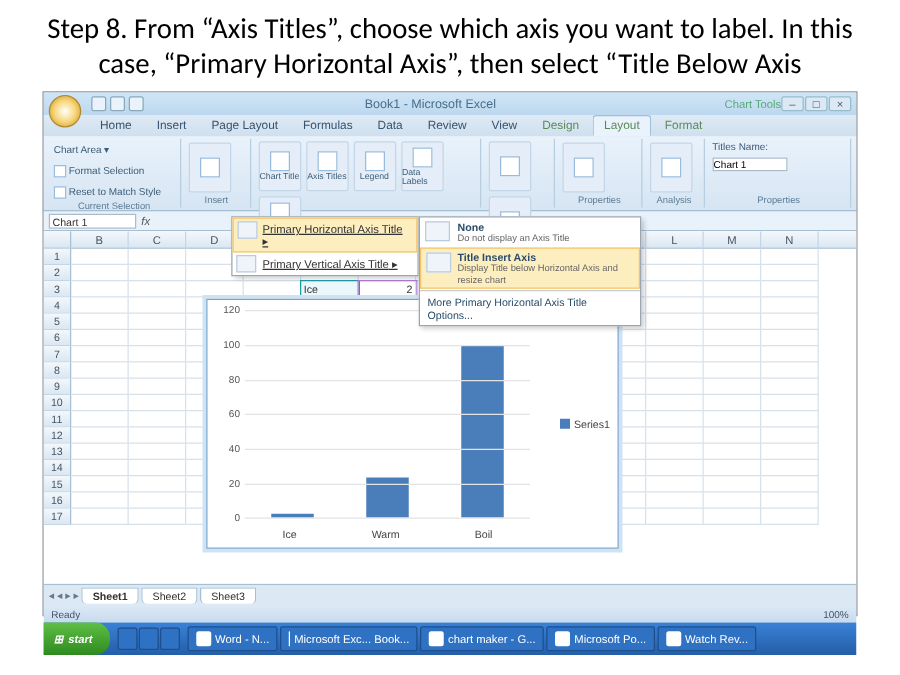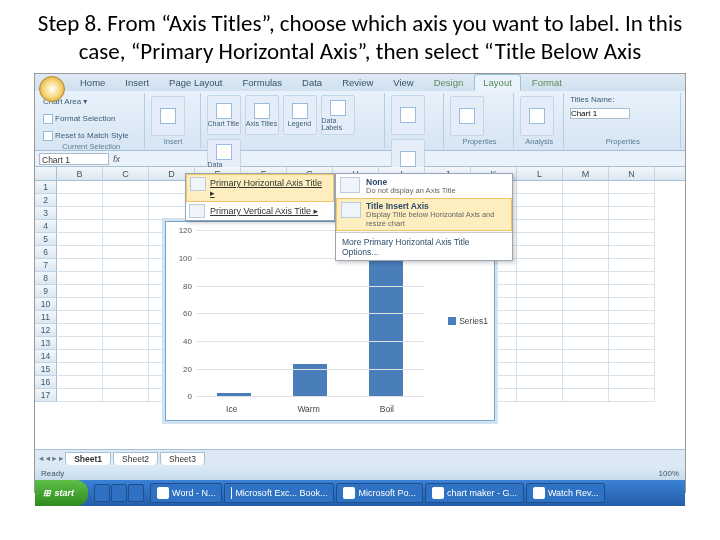--- a/index.html
+++ b/index.html
@@ -93,20 +93,34 @@
 </style>
 </head>
 <body>
 
 <div class="slide">
   <div class="heading">Step 8. From “Axis Titles”, choose which axis you want to label.  In this case, “Primary Horizontal Axis”, then select “Title Below Axis</div>
 
   <div class="screenshot">
     <div class="office-btn"></div>
 
+    <div class="titlebar">
+      <div class="qat">
+          <span></span>
+          <span></span>
+          <span></span>
+        </div>
+      <div class="title-text">Book1 - Microsoft Excel</div>
+      <div class="chart-tools">Chart Tools</div>
+      <div class="win-btns">
+          <span>–</span>
+          <span>□</span>
+          <span>×</span>
+        </div>
+    </div>
 
     <div class="ribbon-tabs">
       <div class="rtab">Home</div>
       <div class="rtab">Insert</div>
       <div class="rtab">Page Layout</div>
       <div class="rtab">Formulas</div>
       <div class="rtab">Data</div>
       <div class="rtab">Review</div>
       <div class="rtab">View</div>
       <div class="rtab ctx">Design</div>
@@ -574,25 +588,25 @@
       <div class="tbtn">
           <span class="tic"></span>
           <span>Word - N...</span>
         </div>
       <div class="tbtn">
           <span class="tic"></span>
           <span>Microsoft Exc... Book...</span>
         </div>
       <div class="tbtn">
           <span class="tic"></span>
-          <span>Microsoft Po...</span>
+          <span>chart maker - G...</span>
         </div>
       <div class="tbtn">
           <span class="tic"></span>
-          <span>chart maker - G...</span>
+          <span>Microsoft Po...</span>
         </div>
       <div class="tbtn">
           <span class="tic"></span>
           <span>Watch Rev...</span>
         </div>
     </div>
   </div>
 </div>
 
 </body></html>

